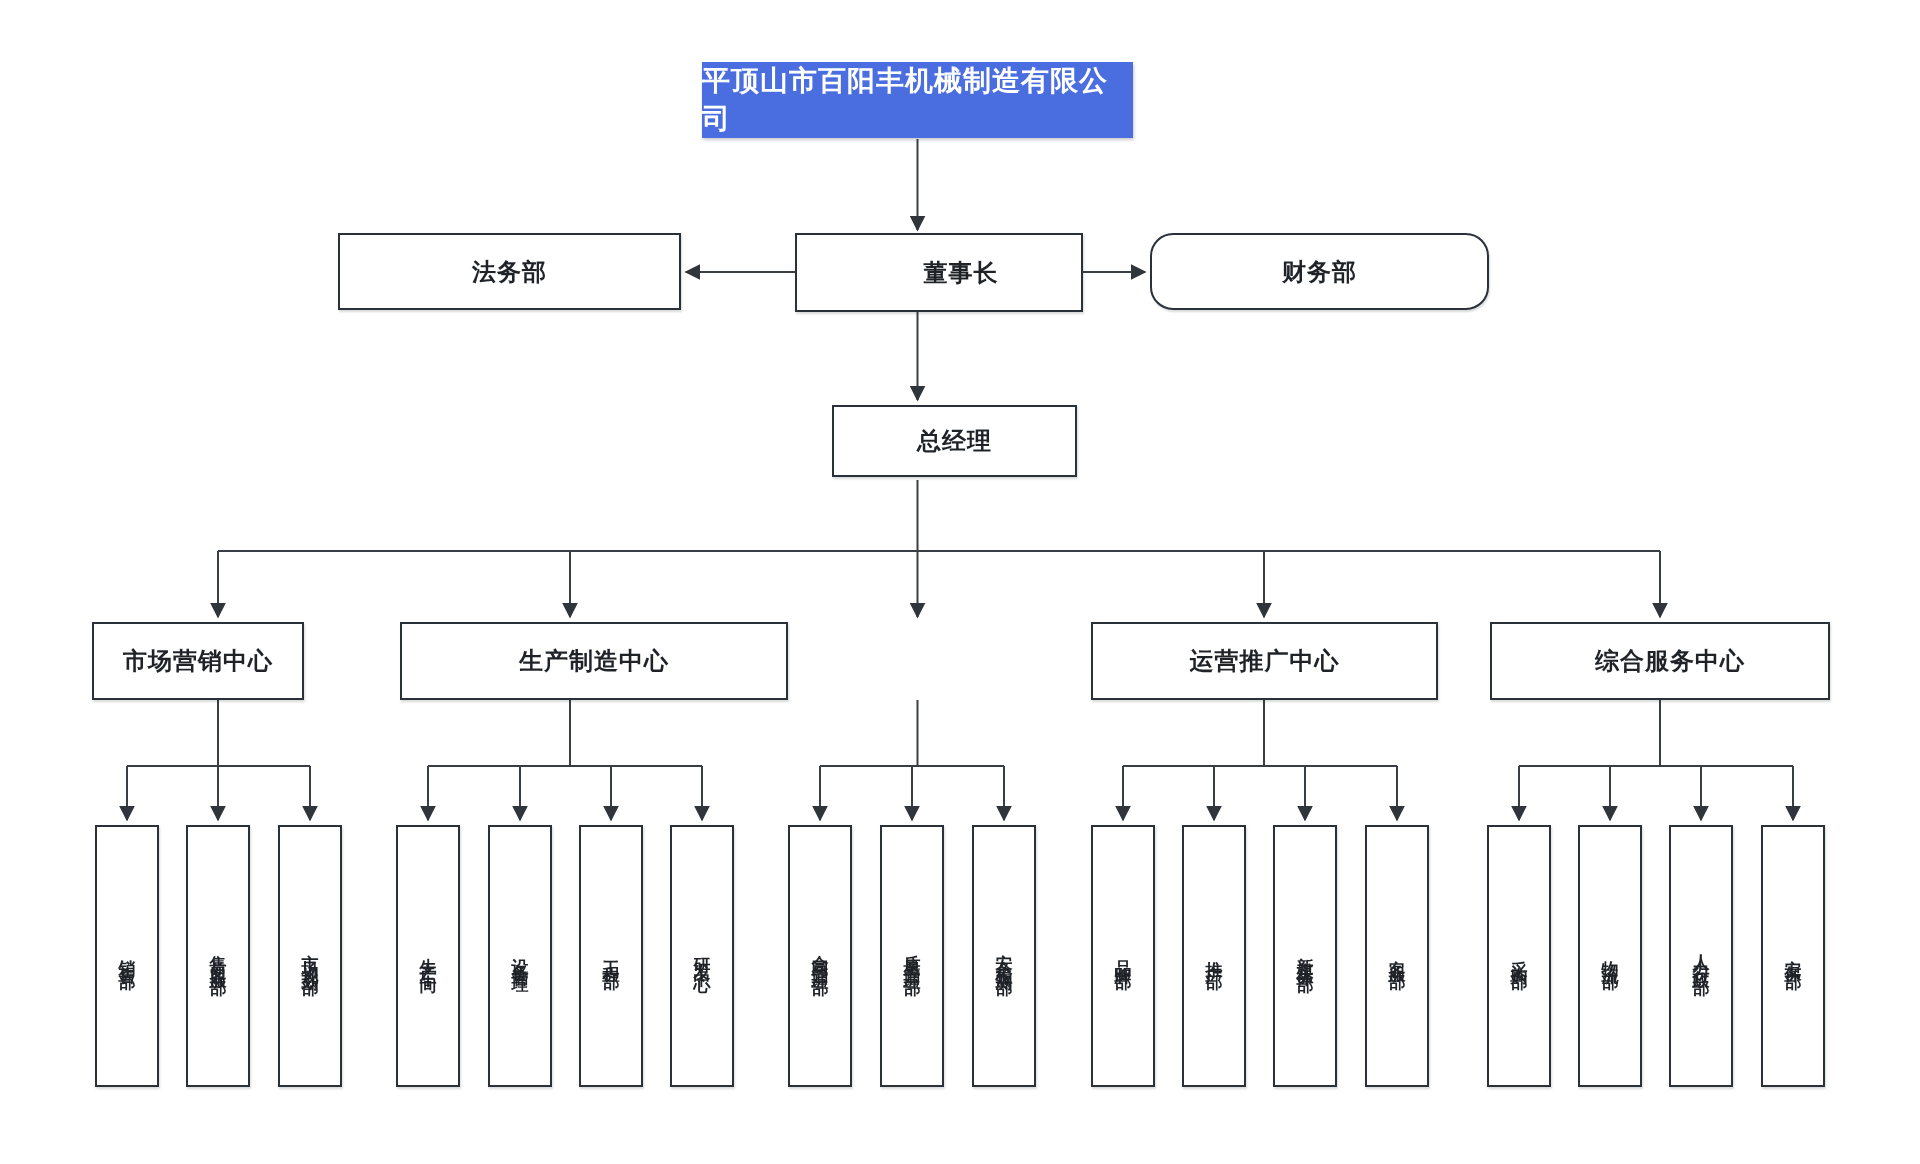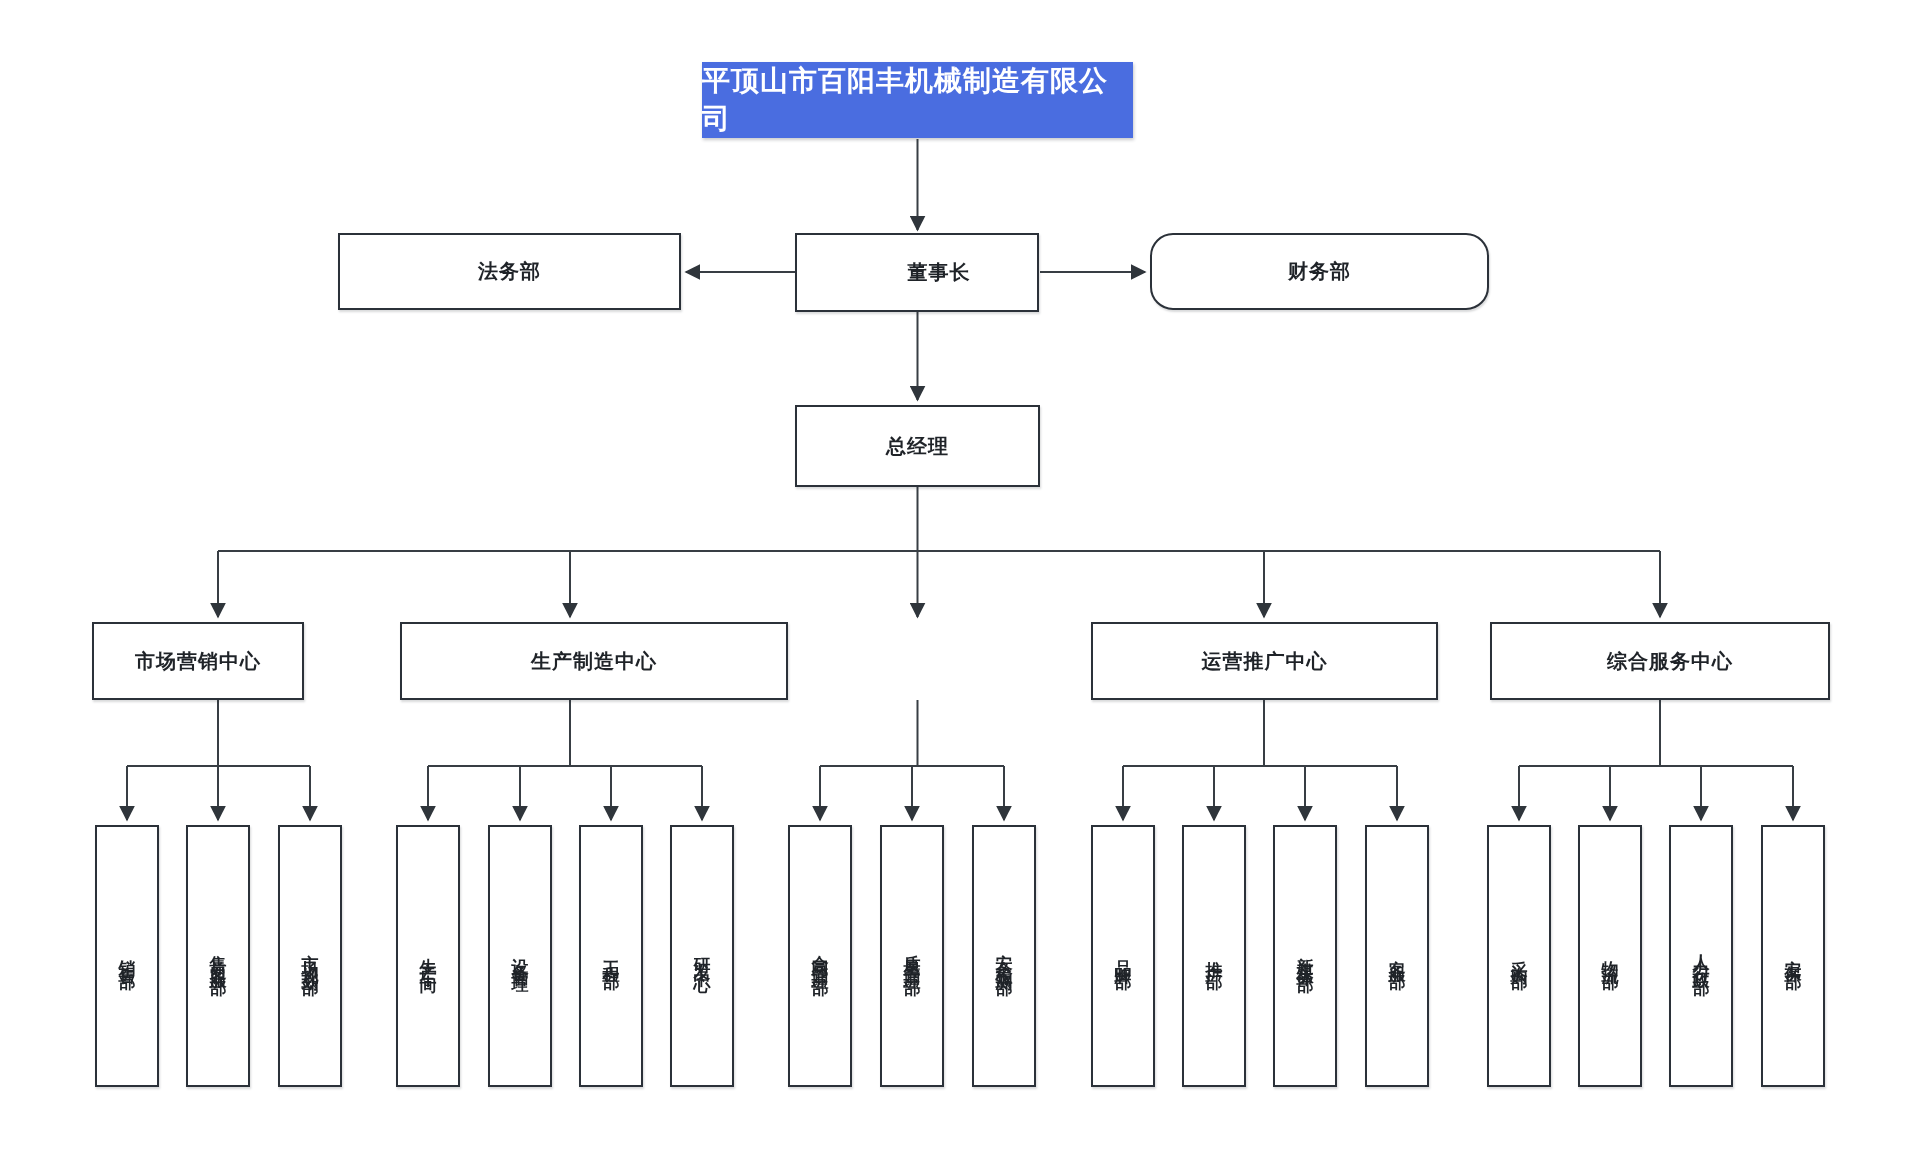--- a/index.html
+++ b/index.html
@@ -31,25 +31,25 @@
   }
   .node.root {
     left: 702px; top: 62px; width: 431px; height: 76px;
     background: #4a6de0;
     border: none;
     color: #ffffff;
     font-size: 28px;
     letter-spacing: 1px;
     box-shadow: 1px 2px 3px rgba(43, 49, 57, 0.25);
   }
-  .node.lvl { font-size: 20px; letter-spacing: 1px; }
+  .node.lvl { font-size: 24px; letter-spacing: 1px; }
   .n-legal   { left: 338px;  top: 233px; width: 343px; height: 77px; }
-  .n-chair   { left: 795px;  top: 233px; width: 244px; height: 79px; padding-left: 44px; }
+  .n-chair   { left: 795px;  top: 233px; width: 288px; height: 79px; padding-left: 44px; }
   .n-finance { left: 1150px; top: 233px; width: 339px; height: 77px; border-radius: 23px; }
-  .n-gm      { left: 795px;  top: 405px; width: 245px; height: 82px; }
+  .n-gm      { left: 832px;  top: 405px; width: 245px; height: 72px; }
   .center-box { top: 622px; height: 78px; }
   .c1 { left: 92px;   width: 212px; }
   .c2 { left: 400px;  width: 388px; }
   .c3 { left: 795px;  width: 245px; }
   .c4 { left: 1091px; width: 347px; }
   .c5 { left: 1490px; width: 340px; padding-left: 20px; }
   .leaf { top: 825px; height: 262px; width: 64px; }
   .v-label {
     writing-mode: vertical-lr;
     text-orientation: upright;

